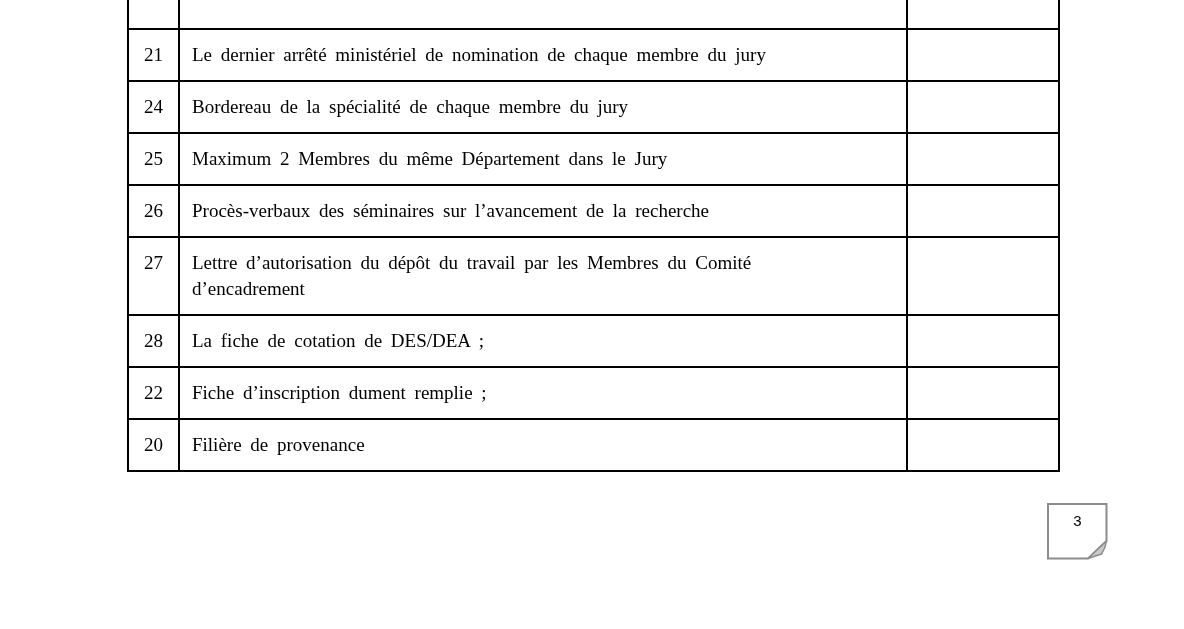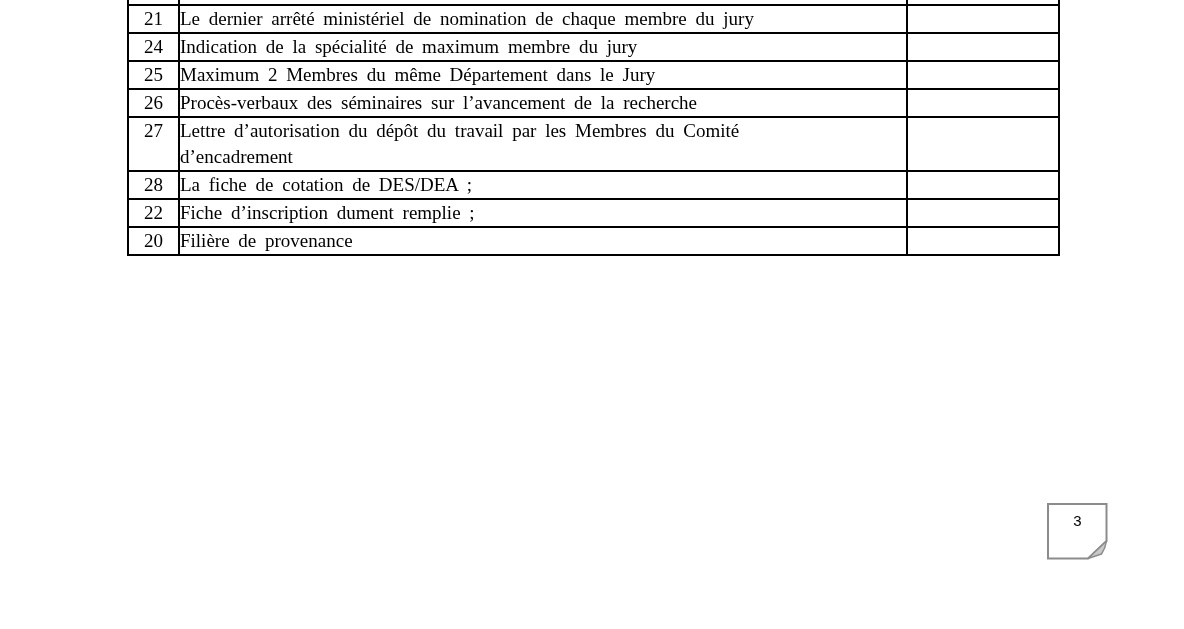--- a/index.html
+++ b/index.html
@@ -19,21 +19,21 @@
   table.checklist {
     position: absolute;
     left: 127px;
     top: -26px;
     border-collapse: collapse;
     table-layout: fixed;
     width: 931px;
   }
   table.checklist td {
     border: 2px solid #000;
-    padding: 0;
+    padding: 12px;
     vertical-align: top;
     overflow: hidden;
   }
   tr.cut-row td {
     height: 28px;
   }
   td.num {
     text-align: center;
     font-size: 19px;
     line-height: 26px;
@@ -98,21 +98,21 @@
   <tr>
     <td class="num">21</td>
     <td class="desc">Le dernier arrêté ministériel de nomination de chaque membre du jury</td>
     <td class="check"></td>
   </tr>
 
 
 
   <tr>
     <td class="num">24</td>
-    <td class="desc">Indication de la spécialité de maximum membre du jury</td>
+    <td class="desc">Bordereau de la spécialité de chaque membre du jury</td>
     <td class="check"></td>
   </tr>
 
   <tr>
     <td class="num">25</td>
     <td class="desc">Maximum 2 Membres du même Département dans le Jury</td>
     <td class="check"></td>
   </tr>
 
   <tr>

